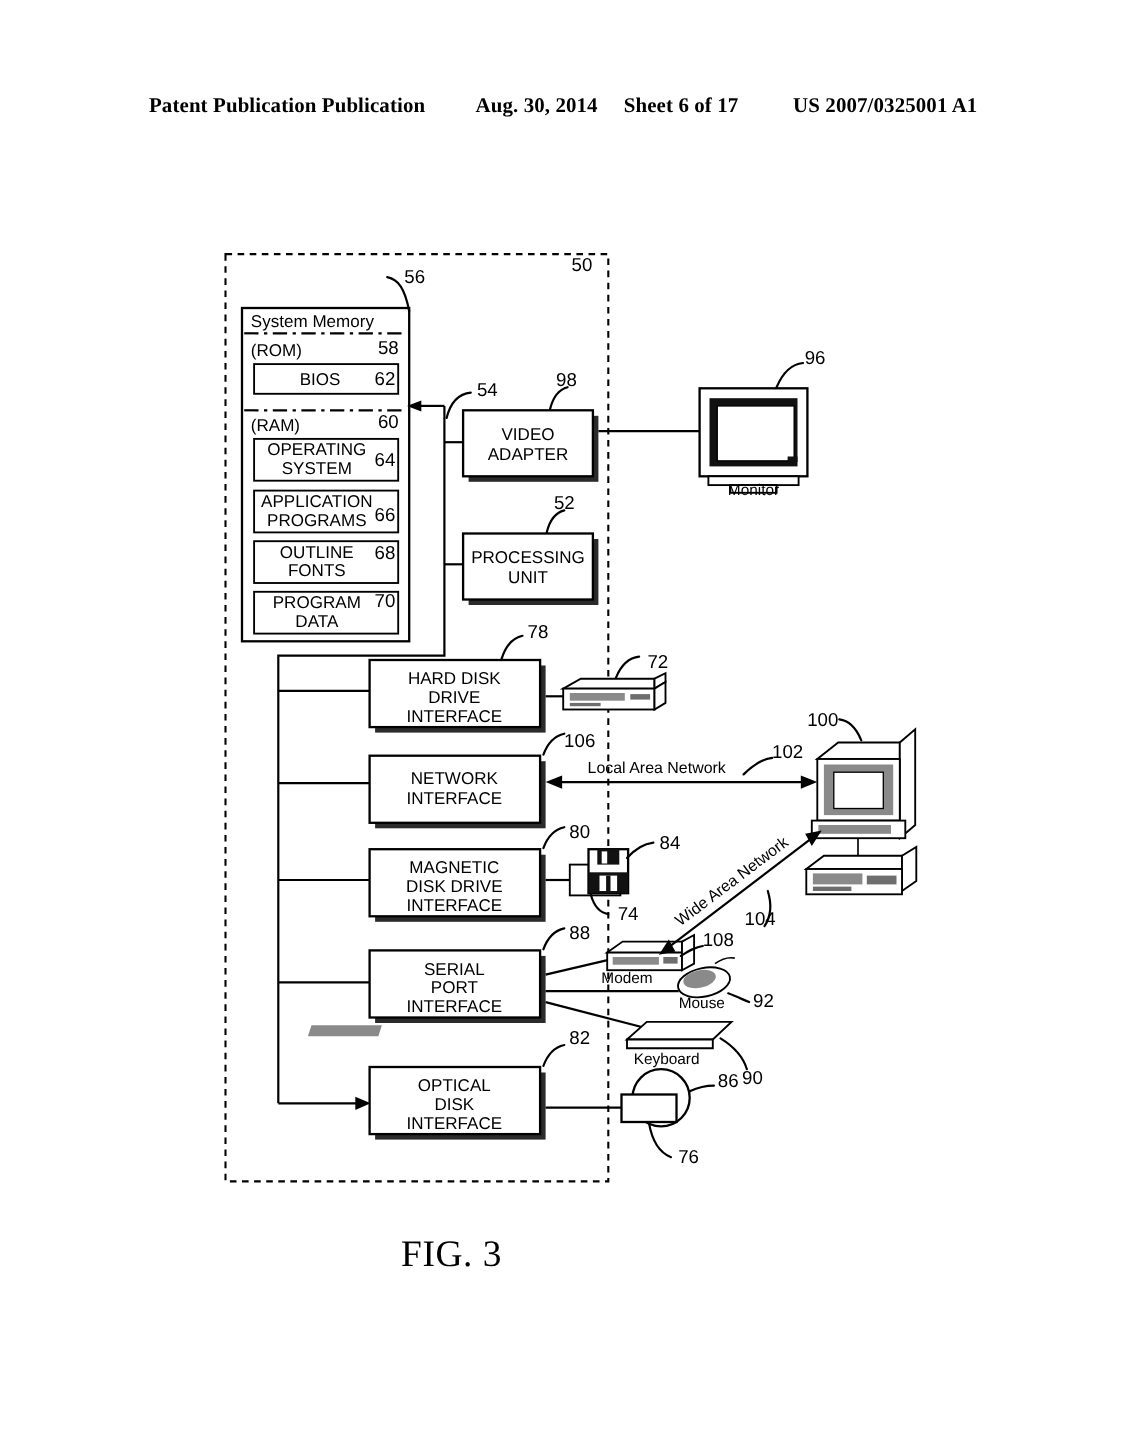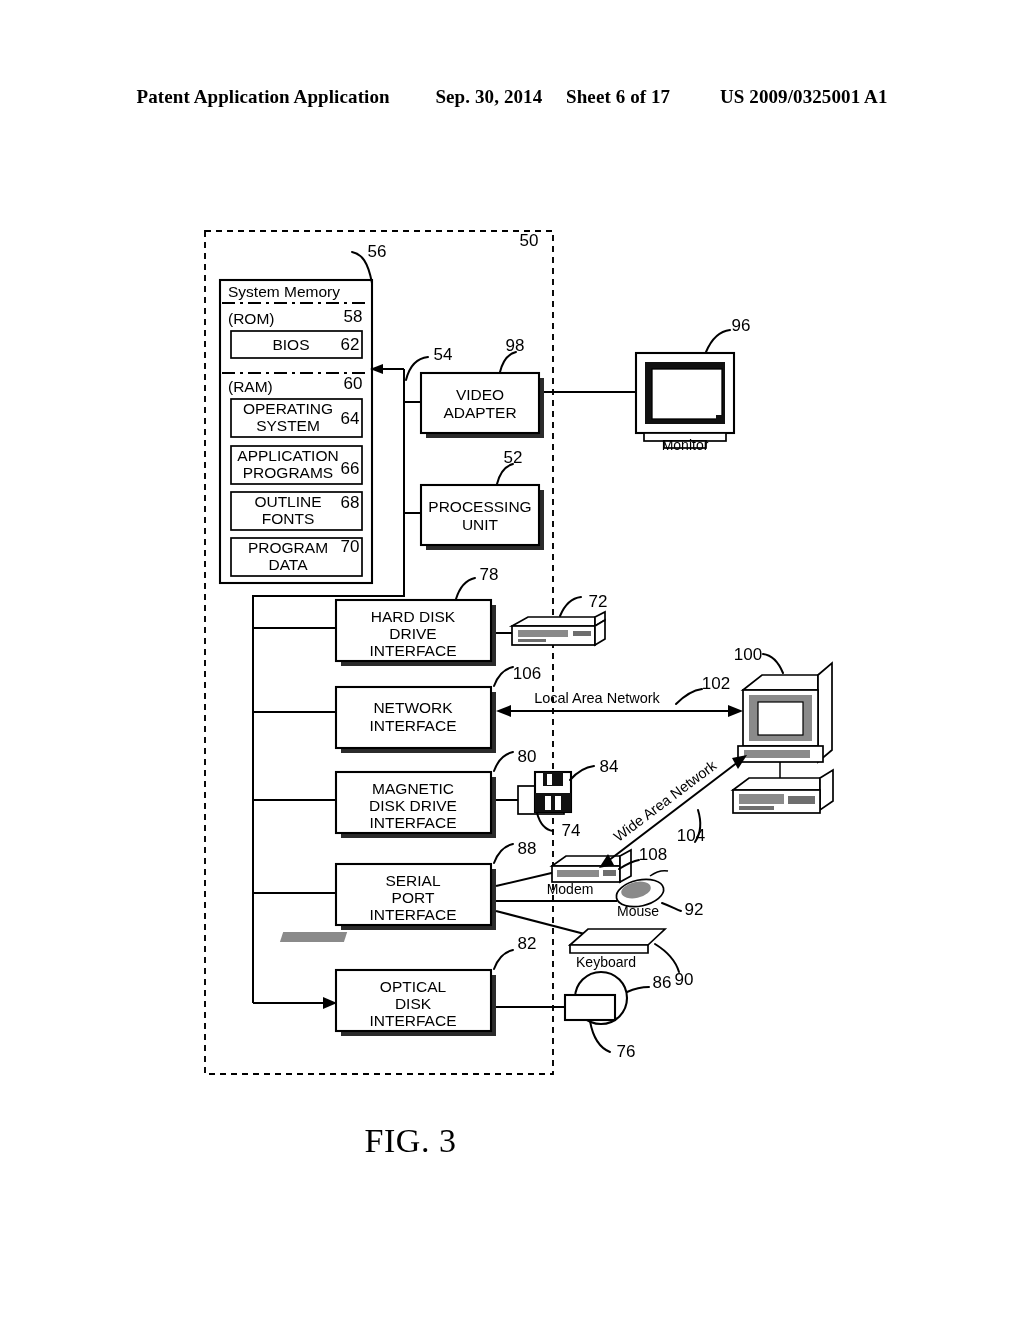--- a/index.html
+++ b/index.html
@@ -94,27 +94,27 @@
     fill: #000000;
     text-anchor: middle;
   }
   .tex { fill: #8a8a8a; }
   .tex2 { fill: #6e6e6e; }
 </style>
 </head>
 <body>
 
 <div id="pub-header">
-  <span>Patent Application Application</span>
+  <span>Patent Publication Publication</span>
   <span class="hdr-gap-a"></span>
-  <span>Sep. 30, 2014</span>
+  <span>Aug. 30, 2014</span>
   <span class="hdr-gap-b"></span>
   <span>Sheet 6 of 17</span>
   <span class="hdr-gap-c"></span>
-  <span>US 2009/0325001 A1</span>
+  <span>US 2007/0325001 A1</span>
 </div>
 
 <svg id="figure-canvas" viewBox="0 0 1024 1320">
 
   <rect class="dashbox" x="205" y="231" width="348" height="843"></rect>
   <text class="refnum" x="529" y="246">50</text>
 
   <rect class="bx" x="220" y="280" width="152" height="303"></rect>
   <text class="lbl-left" x="228" y="297">System Memory</text>
   <path class="leader" d="M 372 283 C 368 262 362 254 352 252"></path>

